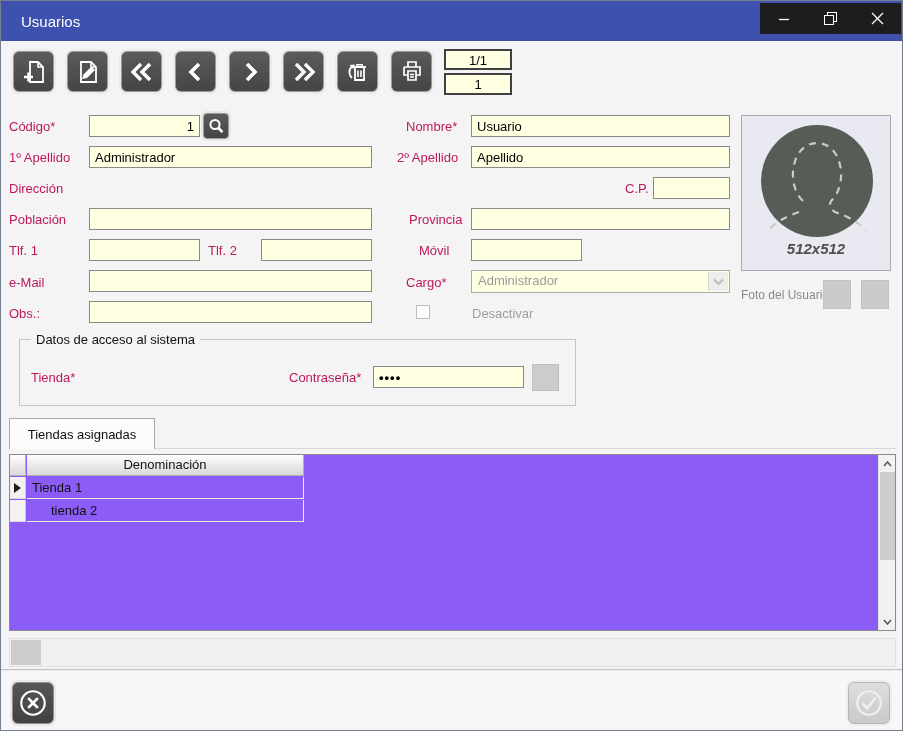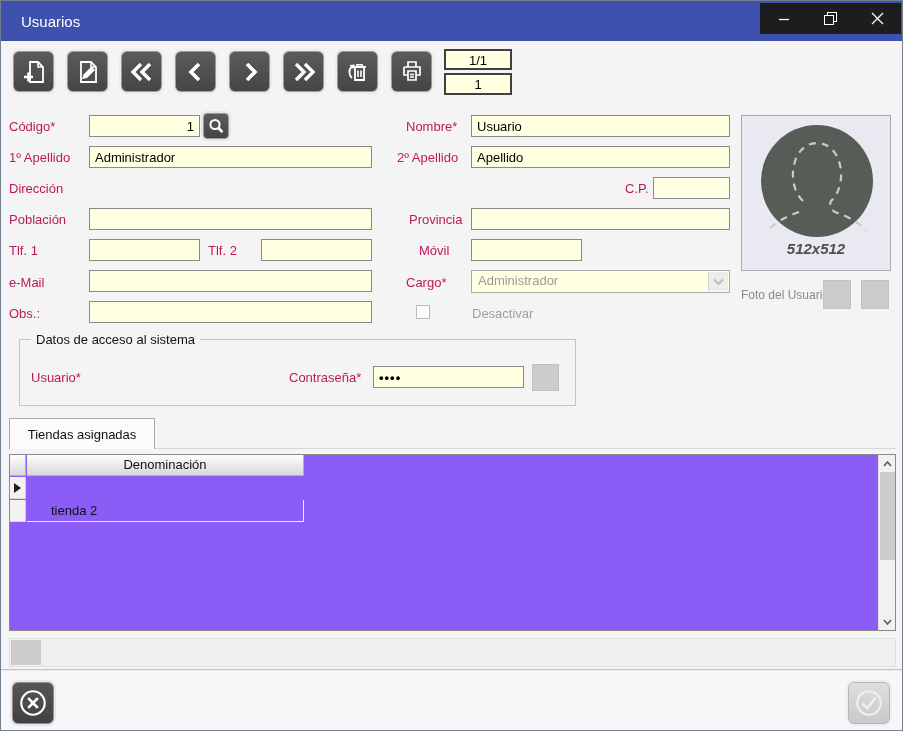--- a/index.html
+++ b/index.html
@@ -232,37 +232,38 @@
       </svg>
     </div>
     <div class="photo-size">512x512</div>
   </div>
   <span class="lbl" style="left:740px; top:287px; font-size:12px; color:#8A8A8A;">Foto del Usuario</span>
   <div class="photo-btn" style="left:822px;"></div>
   <div class="photo-btn" style="left:860px;"></div>
 
   <div class="groupbox"></div>
   <span class="group-title">Datos de acceso al sistema</span>
-  <span class="lbl" style="left:30px; top:369px;">Usuario*</span>
+  <span class="lbl" style="left:30px; top:369px;">Tienda*</span>
   <span class="lbl" style="left:288px; top:369px;">Contraseña*</span>
   <input class="fld" style="left: 372px; top: 365px; width: 151px; font-weight: bold; letter-spacing: 1px;" value="••••">
   <div class="gray-btn"></div>
 
   <div class="tab">
     <span>Tiendas asignadas</span>
   </div>
   <div class="tabline"></div>
 
   <div class="grid">
     <div class="gh-ind"></div>
     <div class="gh-cell">Denominación</div>
 
     <div class="gr-ind" style="top:22px;">
       <span class="row-marker"></span>
     </div>
+    <div class="gr-cell" style="top:22px;">Tienda 1</div>
 
     <div class="gr-ind" style="top:45px;"></div>
     <div class="gr-cell" style="top:45px;padding-left:24px;">tienda 2</div>
 
     <div class="vsb">
       <div class="vsb-arrow" style="top:0;">
         <svg width="9" height="6" viewBox="0 0 9 6">
             <polyline points="1,5 4.5,1 8,5" fill="none" stroke="#565656" stroke-width="1.5"></polyline>
           </svg>
       </div>

